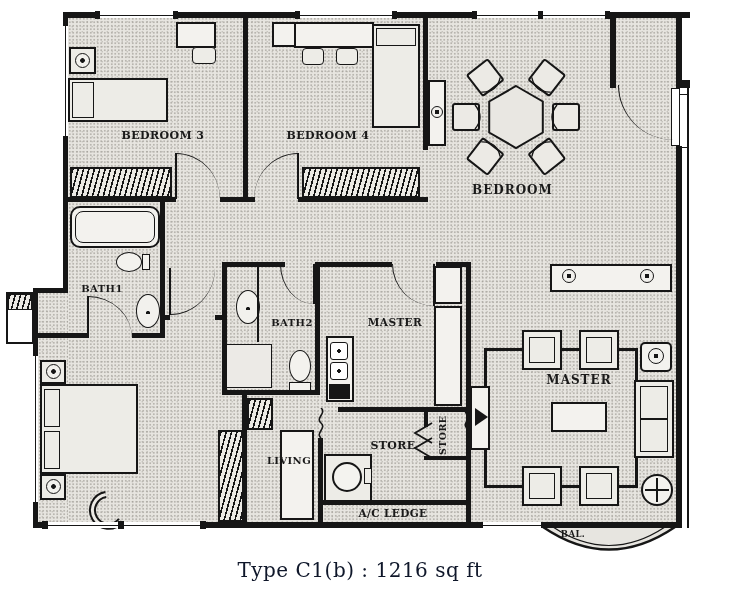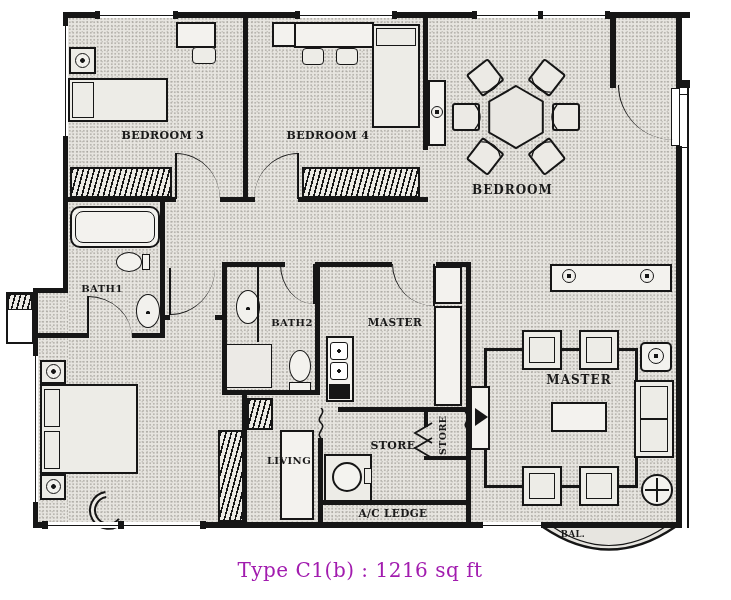--- a/index.html
+++ b/index.html
@@ -24,21 +24,21 @@
   .lamp{position:absolute;box-sizing:border-box;border:1.8px solid var(--wall);border-radius:50%;
         background:radial-gradient(circle at 50% 50%,var(--wall) 0 2.2px,#f2f1ed 2.3px 100%);}
   .basin{position:absolute;box-sizing:border-box;border:1.6px solid var(--wall);border-radius:50%;
         background:radial-gradient(circle at 50% 55%,var(--wall) 0 1.8px,#f2f1ed 1.9px 100%);}
   .burner{position:absolute;box-sizing:border-box;border:1.4px solid var(--wall);border-radius:3px;
         background:radial-gradient(circle at 50% 50%,var(--wall) 0 2px,#fff 2.1px 100%);}
   .label{position:absolute;font-family:"DejaVu Serif",serif;font-weight:bold;color:#1a1a1a;
          font-size:11px;letter-spacing:0.4px;text-align:center;line-height:1.12;white-space:nowrap;}
   .label.wrap{white-space:normal;}
   .vlabel{writing-mode:vertical-rl;transform:rotate(180deg);text-orientation:mixed;}
-  #caption{position:absolute;font-family:"DejaVu Serif",serif;font-size:20px;color:#a21caf;
+  #caption{position:absolute;font-family:"DejaVu Serif",serif;font-size:20px;color:#0f172a;
            text-align:center;letter-spacing:0.5px;}
 </style>
 </head>
 <body>
 
 <div id="plan">
 
   <div class="floor" style="left:68px;top:17px;width:608px;height:505px;"></div>
   <div class="floor" style="left:38px;top:292px;width:30px;height:230px;"></div>
 

